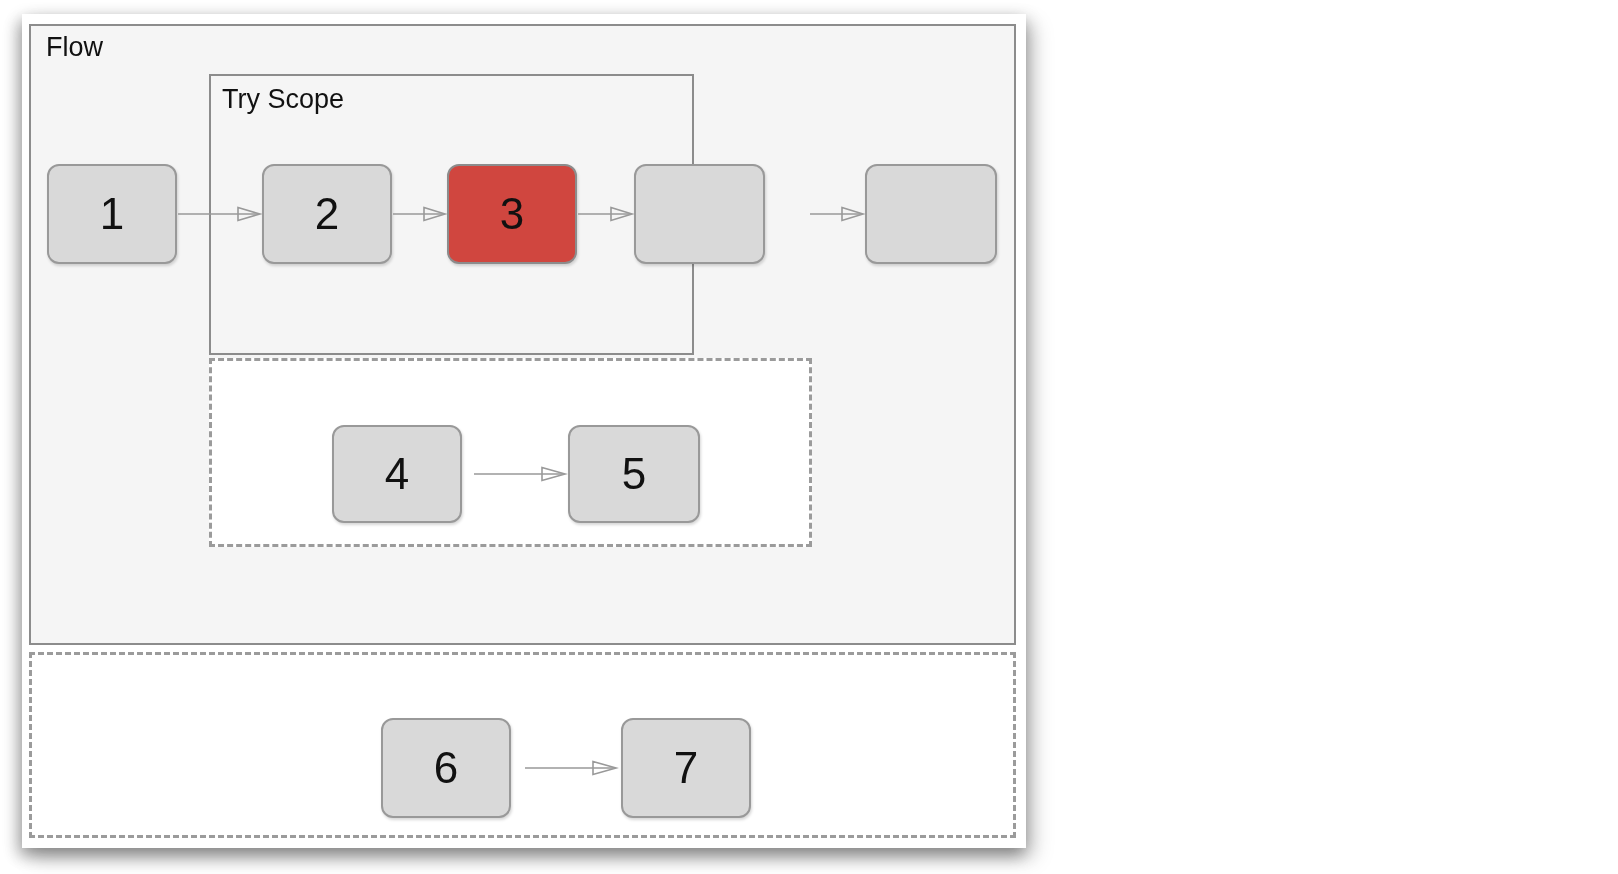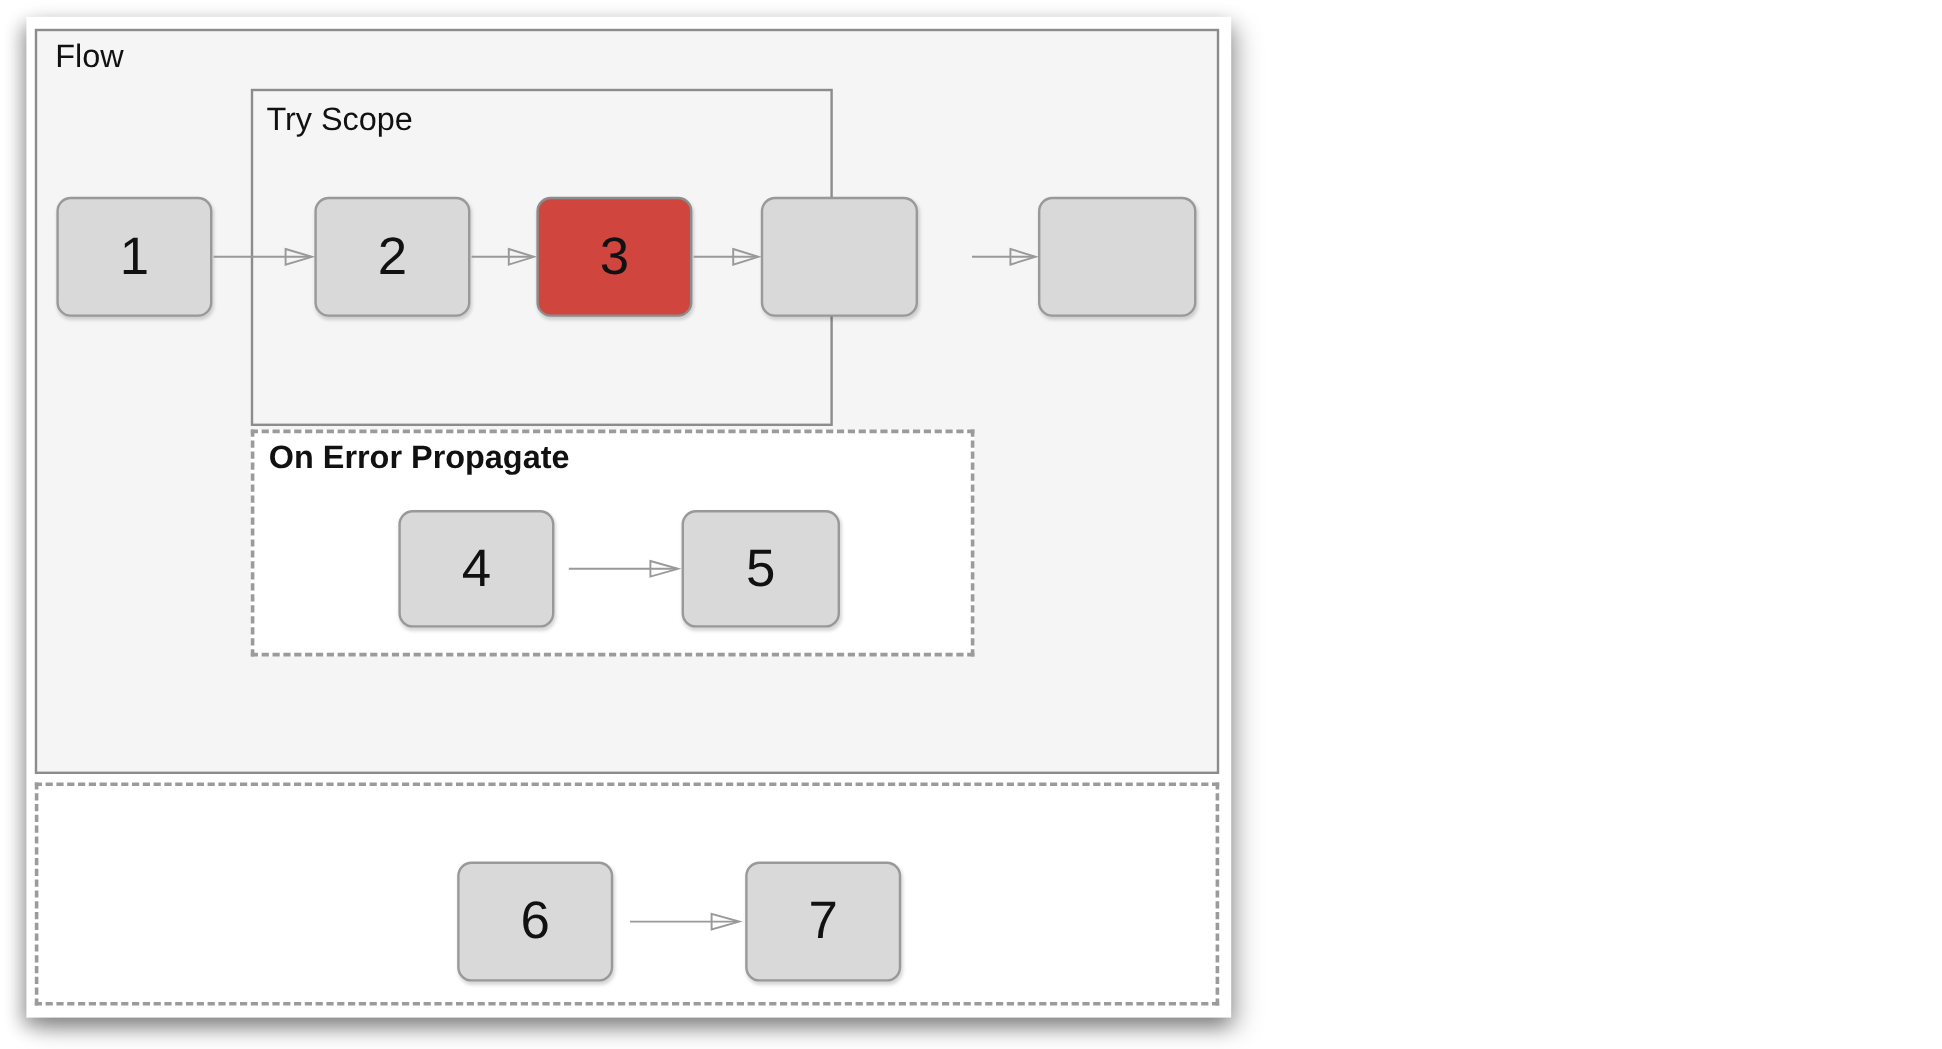--- a/index.html
+++ b/index.html
@@ -104,21 +104,20 @@
 <div class="canvas-page">
 
   <div class="flow-container">
     <div class="container-label flow-label">Flow</div>
 
     <div class="try-scope">
       <div class="container-label try-label">Try Scope</div>
     </div>
 
     <div class="dashed-section on-error-propagate">
-      <div class="container-label oep-label">On Error Propagate</div>
       <div class="node" style="left:120px; top:64px; height:98px;">4</div>
       <div class="node" style="left:356px; top:64px; width:132px; height:98px;">5</div>
       <div class="arrow" style="left:250px; top:100px;">
         <svg width="106" height="26" viewBox="0 0 106 26">
           <line x1="12" y1="13" x2="102" y2="13"></line>
           <path d="M 80,6.5 L 103,13 L 80,19.5 Z"></path>
         </svg>
       </div>
     </div>
 

